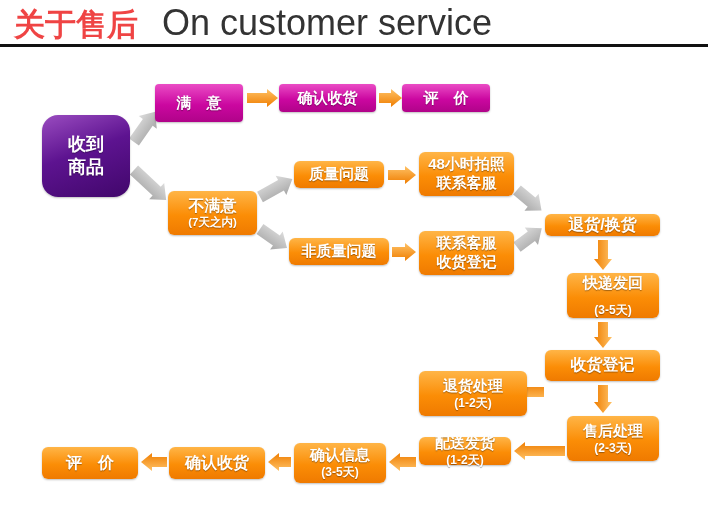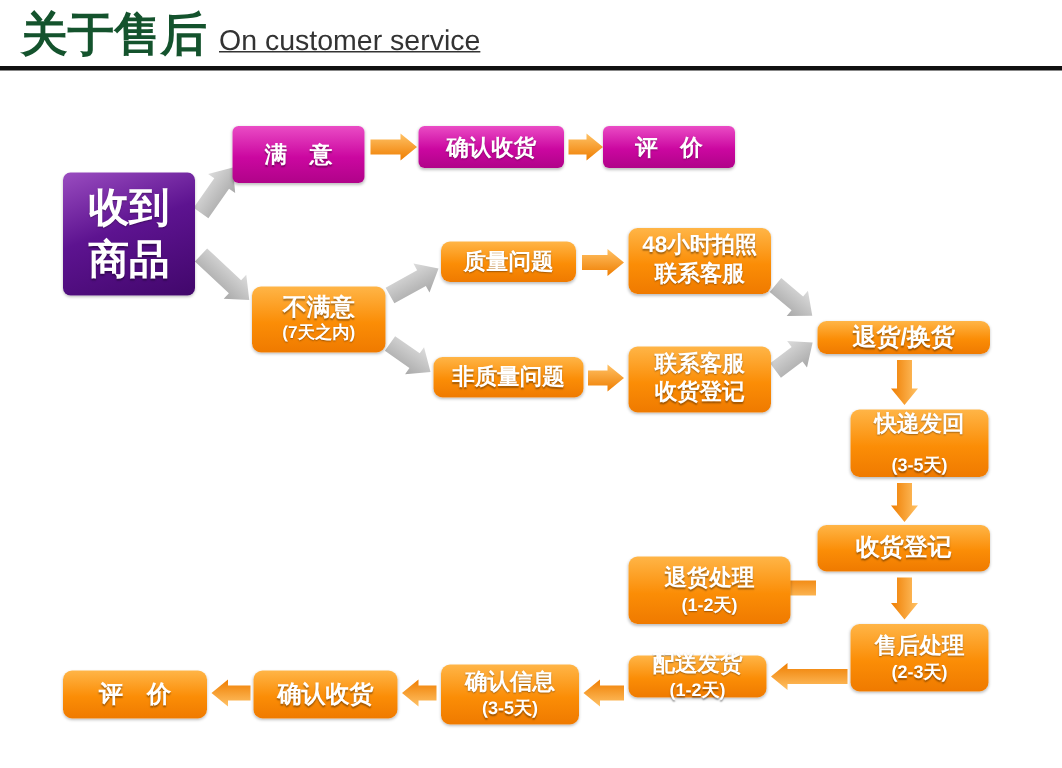--- a/index.html
+++ b/index.html
@@ -1,29 +1,29 @@
 <!DOCTYPE html>
 <html><head>
 <meta charset="utf-8">
 <style>
   html,body{margin:0;padding:0;background:#ffffff;}
   body{font-family:"Liberation Sans","DejaVu Sans",sans-serif;}
   .canvas{position:relative;width:708px;height:512px;background:#ffffff;overflow:hidden;}
   .header{position:absolute;left:14px;top:2px;white-space:nowrap;}
-  .title-zh{font-size:31px;font-weight:bold;color:#14532d;vertical-align:baseline;}
-  .title-en{font-size:19px;font-weight:400;color:#333333;margin-left:8px;vertical-align:baseline;text-decoration:underline;}
+  .title-zh{font-size:31px;font-weight:bold;color:#ef4444;vertical-align:baseline;}
+  .title-en{font-size:36px;font-weight:400;color:#333333;margin-left:24px;vertical-align:baseline;}
   .rule{position:absolute;left:0;top:44px;width:708px;height:3px;background:#111111;}
   .arrows{position:absolute;left:0;top:0;pointer-events:none;}
   .box{position:absolute;display:flex;flex-direction:column;align-items:center;justify-content:center;
        color:#ffffff;font-weight:bold;text-align:center;border-radius:6px;
        box-shadow:0 1px 2px rgba(0,0,0,.25);text-shadow:0 1px 1px rgba(0,0,0,.35);}
   .orange{background:linear-gradient(180deg,#ffb547 0%,#fb8d06 55%,#ef7a00 100%);}
   .magenta{background:linear-gradient(180deg,#ea4cc5 0%,#cb07a0 55%,#b00389 100%);border-radius:4px;}
-  .purple{background:linear-gradient(160deg,#9a4cc0 0%,#5d1390 45%,#41076b 100%);border-radius:5px;
-          font-size:27px;line-height:1.3;}
+  .purple{background:linear-gradient(160deg,#9a4cc0 0%,#5d1390 45%,#41076b 100%);border-radius:16px;
+          font-size:18px;line-height:1.3;}
   .single{font-size:16px;}
   .line1{font-size:15px;line-height:1.25;}
   .line2{font-size:12px;line-height:1.2;}
   .l1-big{font-size:16px;line-height:1.25;}
   .l2-small{font-size:11.5px;line-height:1.2;}
 </style>
 </head>
 <body>
 
 <div class="canvas">

